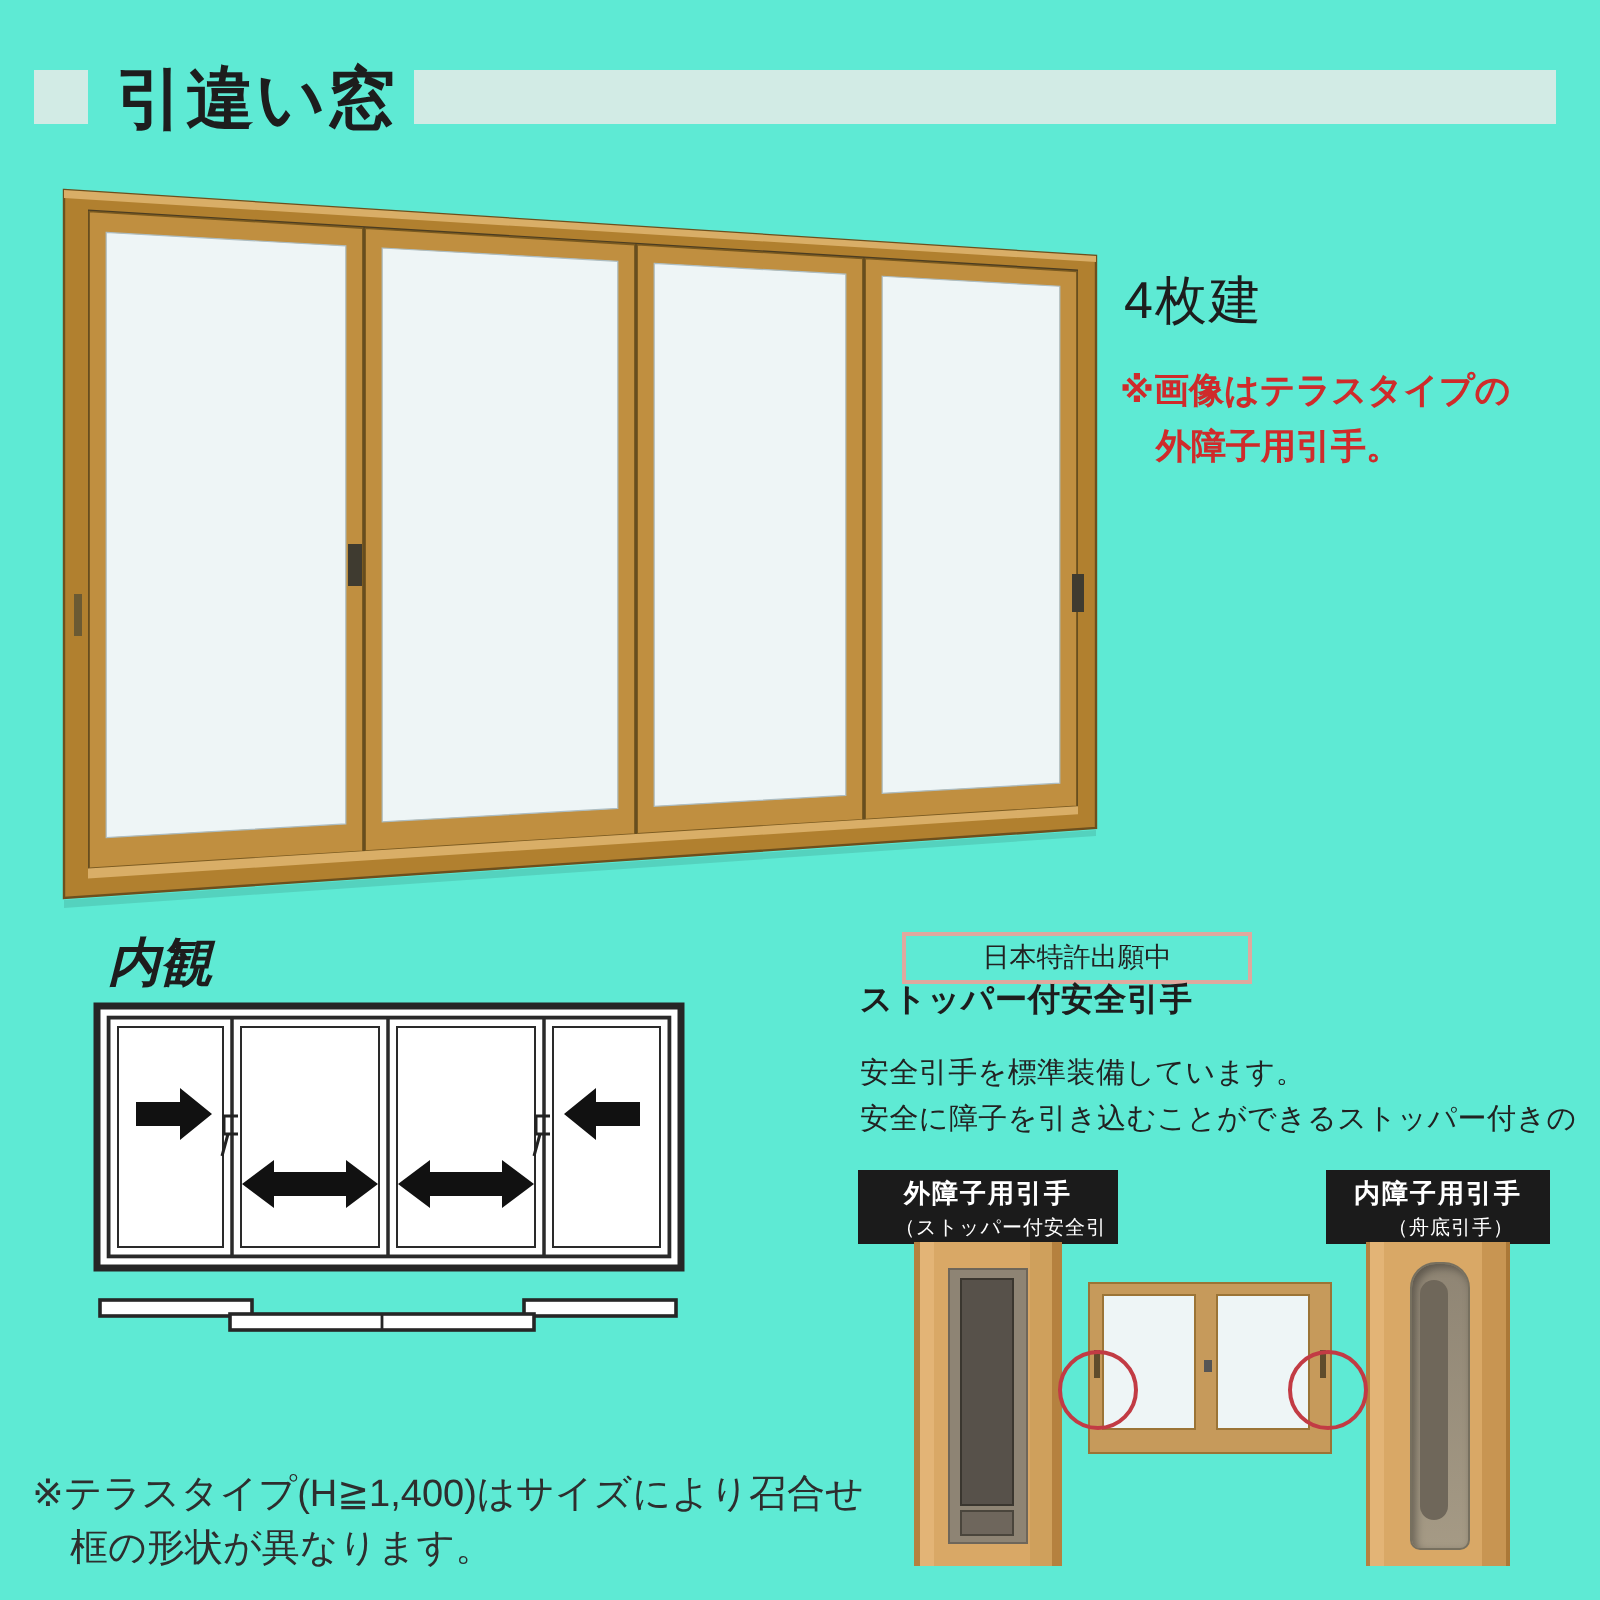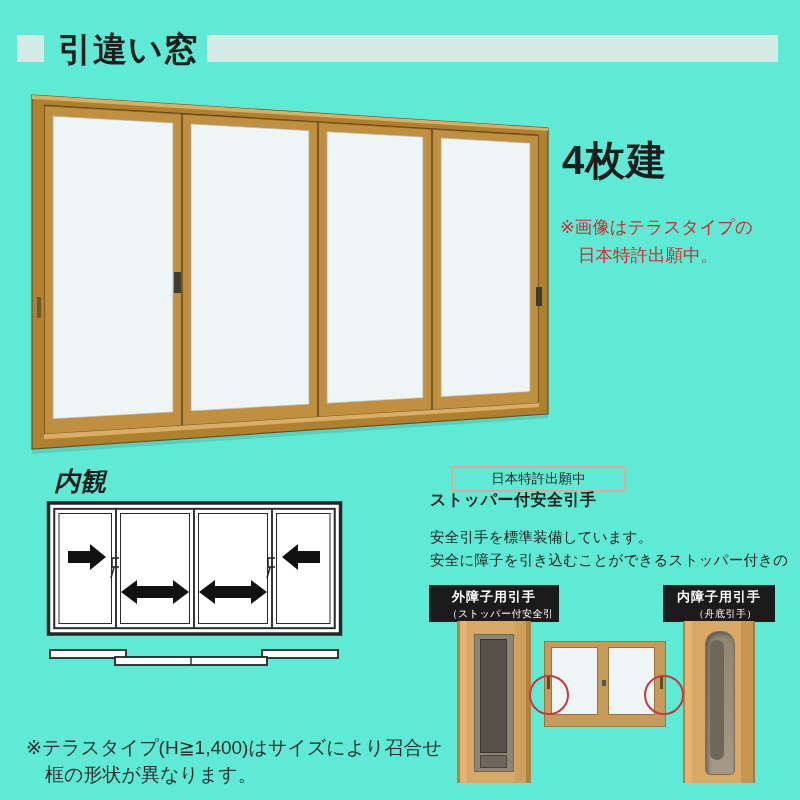--- a/index.html
+++ b/index.html
@@ -6,22 +6,22 @@
   #page{position:relative;width:792px;height:800px;background:#5eead4;overflow:hidden;
         font-family:"Liberation Sans","DejaVu Sans",sans-serif;color:#1d1d1d;padding-left:12px;}
   .abs{position:absolute;}
 
   
   #accent-square{left:17px;top:35px;width:27px;height:27px;background:var(--accent);}
   #page-title{left:58px;top:27px;font-size:34px;font-weight:bold;letter-spacing:1px;white-space:nowrap;}
   #accent-bar{left:207px;top:35px;width:571px;height:27px;background:var(--accent);}
 
   
-  #panel-count{left:562px;top:133px;font-size:40px;font-weight:700;letter-spacing:1px;white-space:nowrap;}
-  #image-note{left:560px;top:181px;font-size:17.5px;font-weight:normal;color:var(--note-red);line-height:28px;margin-top:32px;}
+  #panel-count{left:562px;top:133px;font-size:26px;font-weight:400;letter-spacing:1px;white-space:nowrap;}
+  #image-note{left:560px;top:181px;font-size:17.5px;font-weight:bold;color:var(--note-red);line-height:28px;}
   #image-note .line2{padding-left:18px;}
 
   
   #interior-title{left:54px;top:464px;font-size:26px;font-weight:600;font-style:italic;}
   #interior-svg{left:46px;top:500px;}
 
   
   #patent-badge{left:431px;top:466px;width:171px;height:22px;border:2px solid #e0a89e;
                 text-align:center;line-height:22px;font-size:13.5px;color:#222;margin-left:20px;}
   #feature-title{left:430px;top:490px;font-size:16px;font-weight:bold;letter-spacing:0.5px;white-space:nowrap;}
@@ -60,21 +60,21 @@
   #feature-window .paneR{left:63px;}
   #feature-window .mark{position:absolute;width:3px;height:14px;background:#5f4c2c;top:33px;}
   #feature-window .markL{left:2px;}
   #feature-window .markR{right:2px;}
   #feature-window .dot{position:absolute;left:57px;top:38px;width:4px;height:6px;background:#555;}
   .circle{width:36px;height:36px;border:2.5px solid var(--circle-red);border-radius:50%;background:transparent;}
   #circle-left{left:529px;top:675px;}
   #circle-right{left:644px;top:675px;}
 
   
-  #footer-note{left:26px;top:734px;font-size:19px;line-height:27px;color:#2e2e2e;font-weight:500;white-space:nowrap;}
+  #footer-note{left:16px;top:734px;font-size:19px;line-height:27px;color:#2e2e2e;font-weight:500;white-space:nowrap;}
   #footer-note .line2{padding-left:19px;}
 </style>
 </head>
 <body>
 
 <div id="page">
 
   <div class="abs" id="accent-square"></div>
   <div class="abs" id="page-title">引違い窓</div>
   <div class="abs" id="accent-bar"></div>
@@ -94,21 +94,21 @@
       <polygon points="441.1,138.11747361275346 529.9,143.13539504226338 529.9,391.602931064687 441.1,396.6675217886393" fill="#eef5f6" stroke="#adbdc2" stroke-width="0.6"></polygon>
       <polygon points="44,434.24412035212197 539,403.0640848771515 539,407.0640848771515 44,439.24412035212197" fill="#d9ae67"></polygon>
       <polygon points="174,272 181,272 181,293 174,293" fill="#3f3b30"></polygon>
       <polygon points="536,287 542,287 542,306 536,306" fill="#3f3b30"></polygon>
       <polygon points="37,297 41,297 41,318 37,318" fill="#6b5a33"></polygon>
     </svg>
 
   <div class="abs" id="panel-count">4枚建</div>
   <div class="abs" id="image-note">
     <div class="line1">※画像はテラスタイプの</div>
-    <div class="line2">日本特許出願中。</div>
+    <div class="line2">外障子用引手。</div>
   </div>
 
   <div class="abs" id="interior-title">内観</div>
   <svg class="abs" id="interior-svg" width="298" height="170" viewBox="0 0 298 170">
     <rect x="2.5" y="3" w="0" width="292" height="131" fill="#fff" stroke="#262626" stroke-width="3.5"></rect>
     <rect x="8" y="8.5" width="281" height="120" fill="none" stroke="#262626" stroke-width="1.3"></rect>
 
     <g stroke="#2a2a2a" fill="none">
       <rect x="8.5" y="9" width="61.5" height="119" stroke-width="1.5"></rect>
       <rect x="13" y="13.5" width="52.5" height="110" stroke-width="1"></rect>

